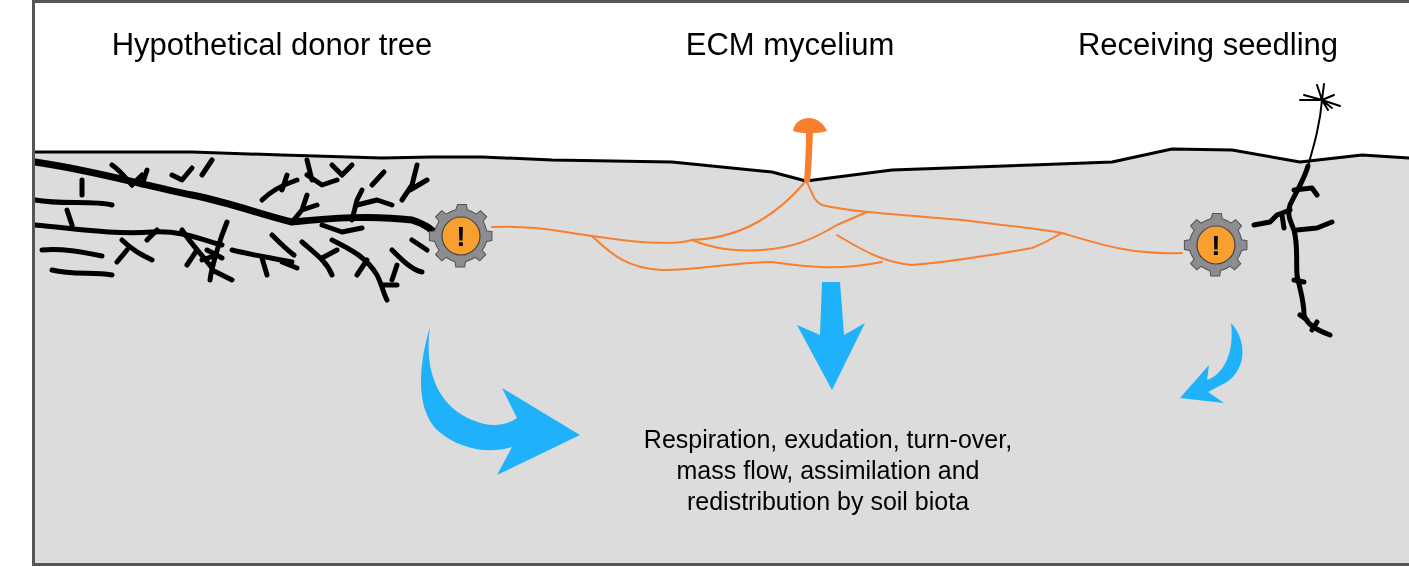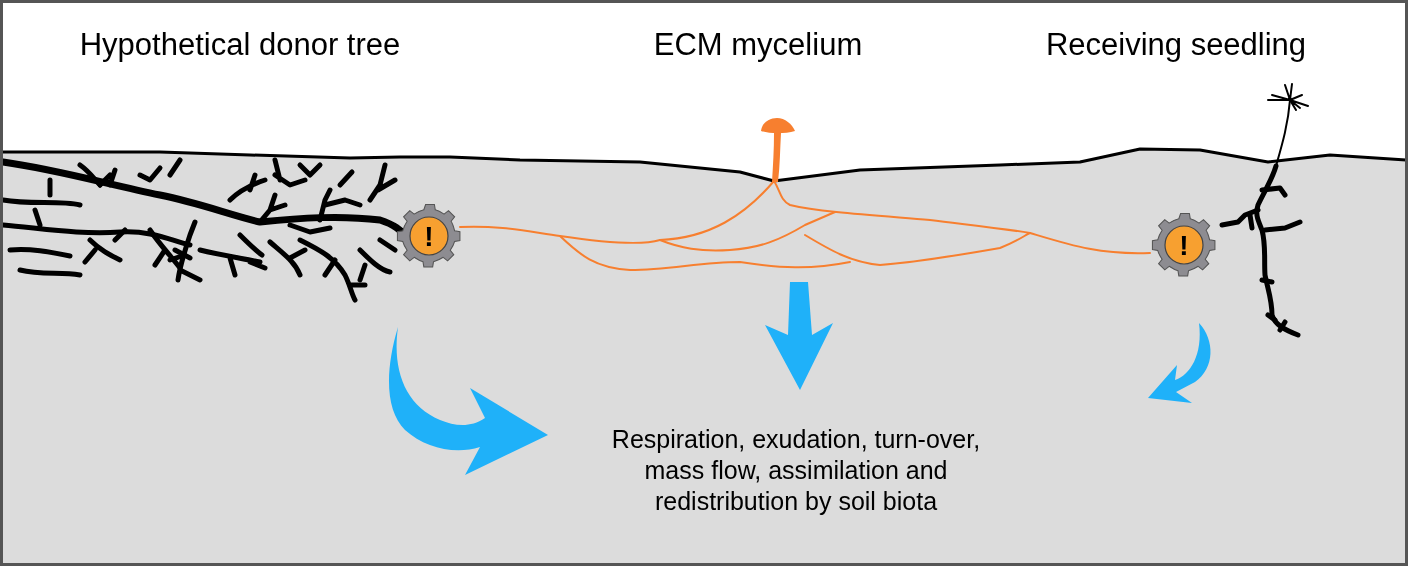--- a/index.html
+++ b/index.html
@@ -1,17 +1,17 @@
 <!DOCTYPE html>
 <html><head>
   <meta charset="utf-8">
   <style>
     html, body { margin: 0; padding: 0; background: #ffffff; }
     body { width: 1409px; height: 567px; overflow: hidden; }
-    #stage { position: relative; width: 1117px; height: 567px; }
+    #stage { position: relative; width: 1117px; height: 567px; margin-left: 32px; }
     svg { display: block; }
     .label {
       font-family: "Liberation Sans", sans-serif;
       fill: #000000;
     }
     .title-label { font-size: 31px; }
     .center-label { font-size: 25px; }
   </style>
 </head>
 <body>

